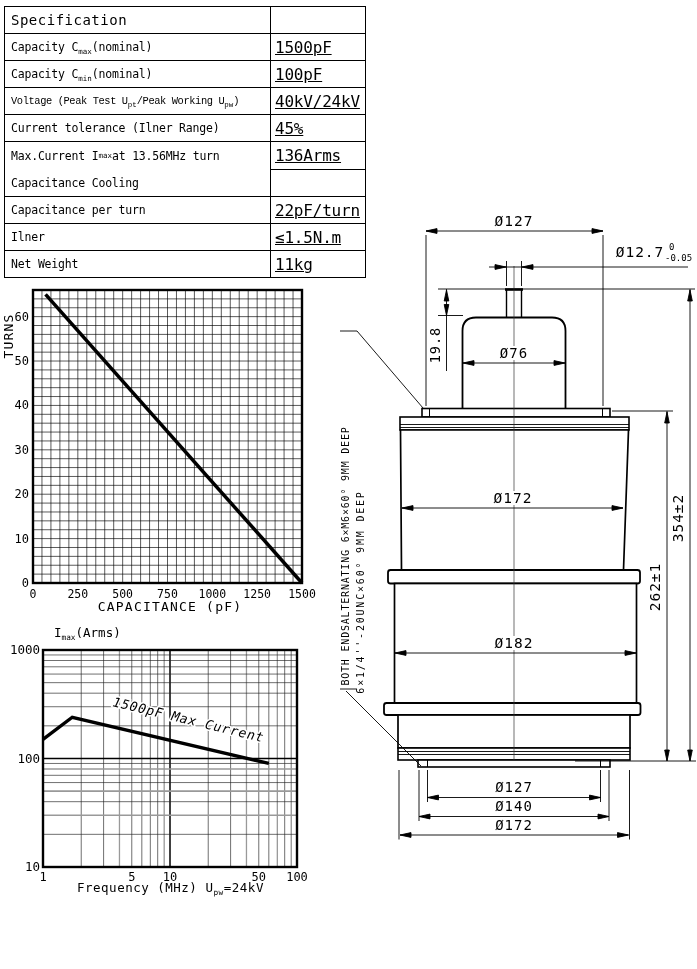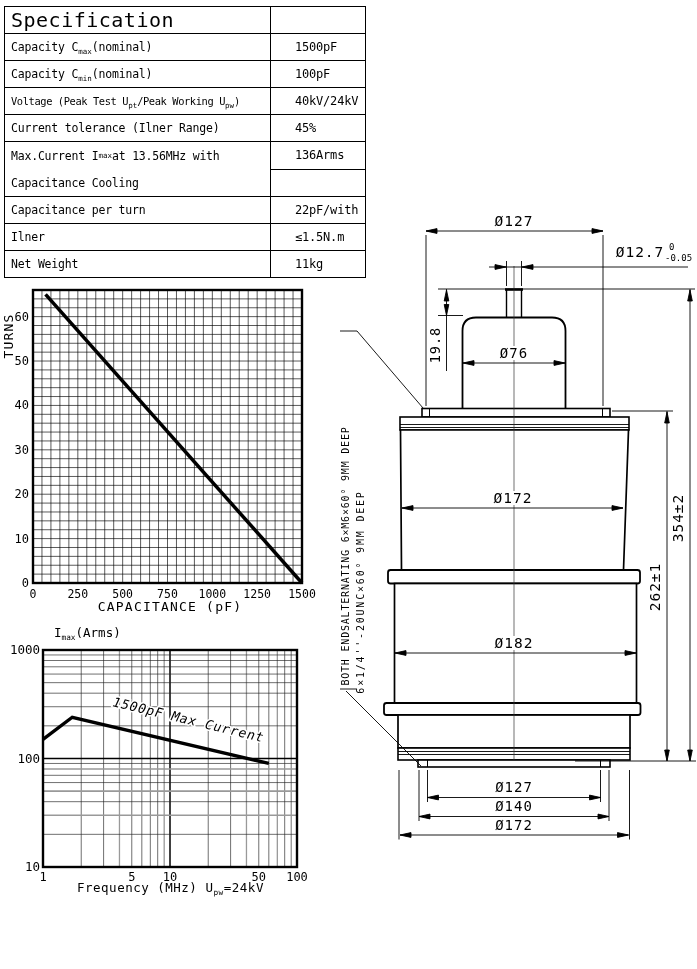--- a/index.html
+++ b/index.html
@@ -3,23 +3,23 @@
 <meta charset="utf-8">
 <style>
   html,body{margin:0;padding:0;background:#fff;}
   .page{position:relative;width:697px;height:969px;background:#fff;overflow:hidden;
         font-family:"DejaVu Sans Mono",monospace;color:#000;}
   
   table.spec{position:absolute;left:4px;top:6px;width:361px;border-collapse:collapse;
              table-layout:fixed;}
   table.spec td{border:1.6px solid #000;height:26px;padding:0 0 0 6px;
                 font-size:11.5px;letter-spacing:-0.2px;vertical-align:middle;white-space:nowrap;overflow:hidden;}
-  table.spec td.hdr{font-size:20px;letter-spacing:0.5px;height:25px;}
-  table.spec td.val{padding-left:24px;font-size:12px;}
-  table.spec td.tight{font-size:10.4px;letter-spacing:-0.4px;}
+  table.spec td.hdr{font-size:14px;letter-spacing:0.5px;height:25px;}
+  table.spec td.val{padding-left:4px;font-size:16px;text-decoration:underline;}
+  table.spec td.tight{font-size:10.4px;letter-spacing:-0.4px;font-family:Liberation Mono, monospace;}
   table.spec sub{font-size:7.5px;line-height:0;letter-spacing:0;}
   table.spec td.twoline{padding:0;margin-top:10px;}
   table.spec td.twoline .ln{height:27px;display:flex;align-items:center;padding-left:6px;}
   .col-l{width:266px;} .col-r{width:95px;}
   svg{position:absolute;}
   svg text{font-family:"DejaVu Sans Mono",monospace;fill:#000;}
 </style>
 </head>
 <body>
 <div class="page">
@@ -48,32 +48,32 @@
   </tr>
   <tr>
     <td>Current tolerance (Ilner Range)</td>
     <td class="val">45%</td>
   </tr>
   <tr>
     <td class="twoline" rowspan="2">
       <div class="ln">
               <span>Max.Current I</span>
               <sub>max</sub>
-              <span> at 13.56MHz with</span>
+              <span> at 13.56MHz turn</span>
             </div>
       <div class="ln">Capacitance Cooling</div>
     </td>
     <td class="val">136Arms</td>
   </tr>
   <tr>
     <td class="val"></td>
   </tr>
   <tr>
     <td>Capacitance per turn</td>
-    <td class="val">22pF/with</td>
+    <td class="val">22pF/turn</td>
   </tr>
   <tr>
     <td>Ilner</td>
     <td class="val">≤1.5N.m</td>
   </tr>
   <tr>
     <td>Net Weight</td>
     <td class="val">11kg</td>
   </tr>
 </tbody>

